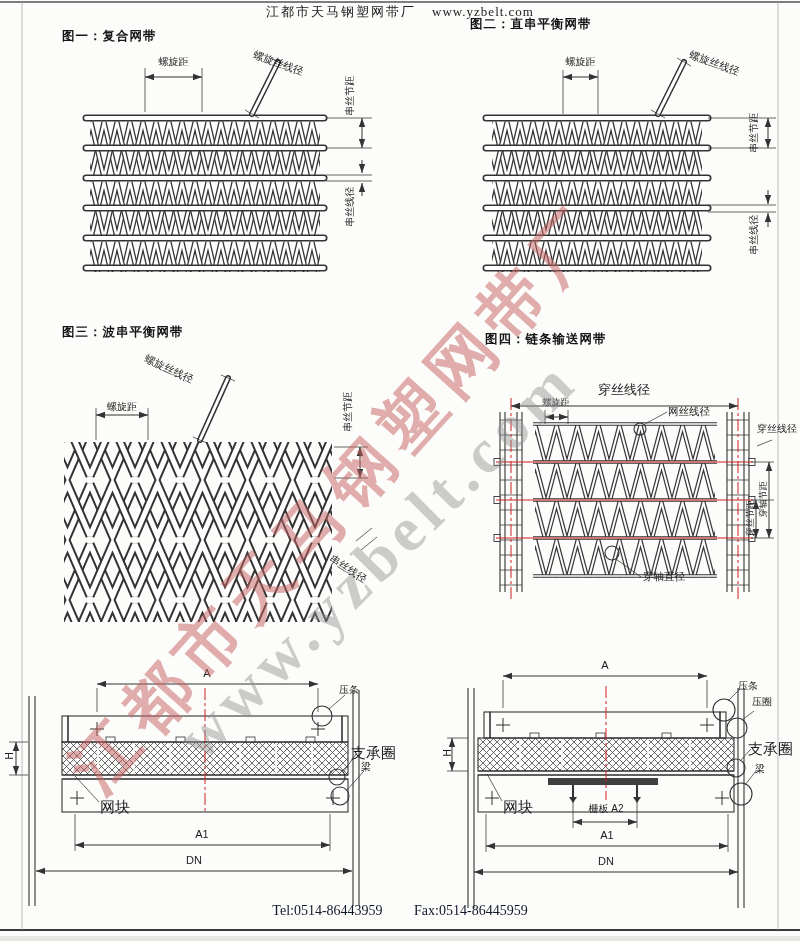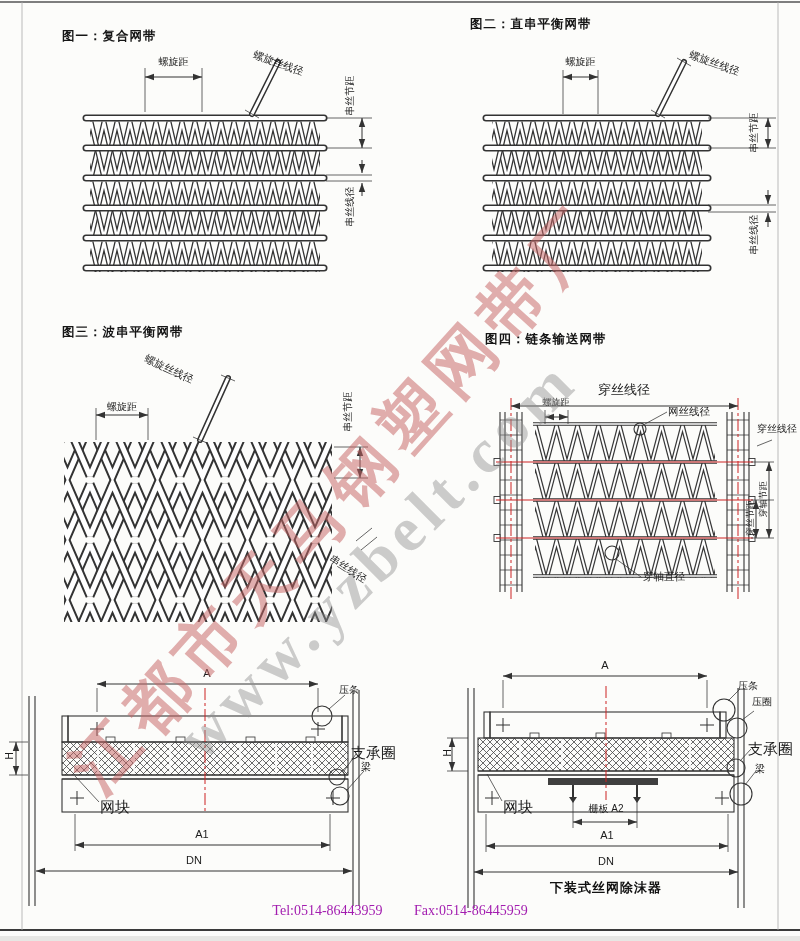--- a/index.html
+++ b/index.html
@@ -3,21 +3,21 @@
 <meta charset="utf-8">
 <style>
   html,body{margin:0;padding:0;background:#888;}
   .page{position:relative;width:800px;height:941px;background:#fcfcfa;overflow:hidden;
         font-family:"Liberation Sans",sans-serif;}
   svg.art{position:absolute;left:0;top:0;z-index:1;}
   .hdr{position:absolute;top:3px;left:0;width:100%;text-align:center;z-index:2;
        font-family:"Liberation Serif",serif;font-size:13px;color:#222;letter-spacing:2px;}
   .hdr .web{letter-spacing:1px;margin-left:16px;}
   .ftr{position:absolute;top:903px;left:0;width:100%;text-align:center;z-index:2;
-       font-family:"Liberation Serif",serif;font-size:14px;color:#a21caf;}
+       font-family:"Liberation Serif",serif;font-size:14px;color:#0f172a;}
   .ftr span{margin:0 14px;}
   .title{position:absolute;z-index:2;font-family:"Liberation Serif",serif;font-weight:bold;
          font-size:12.5px;color:#151515;letter-spacing:1px;white-space:nowrap;text-align:right;}
   .lbl{position:absolute;z-index:2;font-size:10px;color:#1c1c1c;white-space:nowrap;line-height:1.15;}
   .c{text-align:center;}
   .f9{font-size:9px;}  .f95{font-size:15px;} .f105{font-size:10.5px;} .f11{font-size:11px;} .f13{font-size:13px;}
   .rotv{transform:rotate(-90deg);}
   .rot20{transform:rotate(20deg);transform-origin:0 0;}
   .rot25{transform:rotate(25deg);transform-origin:0 0;}
   .rot33{transform:rotate(33deg);transform-origin:0 0;}
@@ -231,20 +231,23 @@
   <path class="redc" d="M606,686V800"></path>
   <path class="wit" d="M503,708V680 M707,708V680 M468,738H447 M468,771H447 M573,801V828 M637,801V828 M486,814V852 M728,814V852"></path>
   <path class="dim" d="M503,676H707" marker-start="url(#da)" marker-end="url(#da)"></path>
   <path class="dim" d="M452,738V771" marker-start="url(#da)" marker-end="url(#da)"></path>
   <path class="dim" d="M573,822H637" marker-start="url(#da)" marker-end="url(#da)"></path>
   <path class="dim" d="M486,846H728" marker-start="url(#da)" marker-end="url(#da)"></path>
   <path class="dim" d="M474,872H738" marker-start="url(#da)" marker-end="url(#da)"></path>
 </g>
 </svg>
 
+<div class="hdr">
+  <span>江都市天马钢塑网带厂</span><span class="web">www.yzbelt.com</span>
+</div>
 
 <div class="title" style="left:62px;top:28px">图一：复合网带</div>
 <div class="title" style="left:470px;top:16px">图二：直串平衡网带</div>
 <div class="title" style="left:62px;top:324px">图三：波串平衡网带</div>
 <div class="title" style="left:485px;top:331px">图四：链条输送网带</div>
 
 <div class="lbl c" style="left:145px;top:56px;width:57px">螺旋距</div>
 <div class="lbl rot20 f105" style="left:256px;top:48px">螺旋丝线径</div>
 <div class="lbl c rotv" style="left:328px;top:90px;width:44px">串丝节距</div>
 <div class="lbl c rotv" style="left:328px;top:201px;width:44px">串丝线径</div>
@@ -279,21 +282,20 @@
 <div class="lbl c f11" style="left:583px;top:659px;width:44px">A</div>
 <div class="lbl" style="left:738px;top:680px">压条</div>
 <div class="lbl" style="left:752px;top:696px">压圈</div>
 <div class="lbl f95" style="left:748px;top:740px">支承圈</div>
 <div class="lbl" style="left:755px;top:763px">梁</div>
 <div class="lbl f95" style="left:503px;top:798px">网块</div>
 <div class="lbl c rotv" style="left:439px;top:747px;width:18px">H</div>
 <div class="lbl c" style="left:575px;top:803px;width:62px">栅板 A2</div>
 <div class="lbl c f11" style="left:585px;top:829px;width:44px">A1</div>
 <div class="lbl c f11" style="left:584px;top:855px;width:44px">DN</div>
-<div class="cap" style="left:503px;top:879px;width:206px">下装式丝网除沫器</div>
 
 <div class="ftr">
   <span>Tel:0514-86443959</span>
   <span>Fax:0514-86445959</span>
 </div>
 
 <div class="wm wm1">江都市天马钢塑网带厂</div>
 <div class="wm wm2">www.yzbelt.com</div>
 
 </div>

